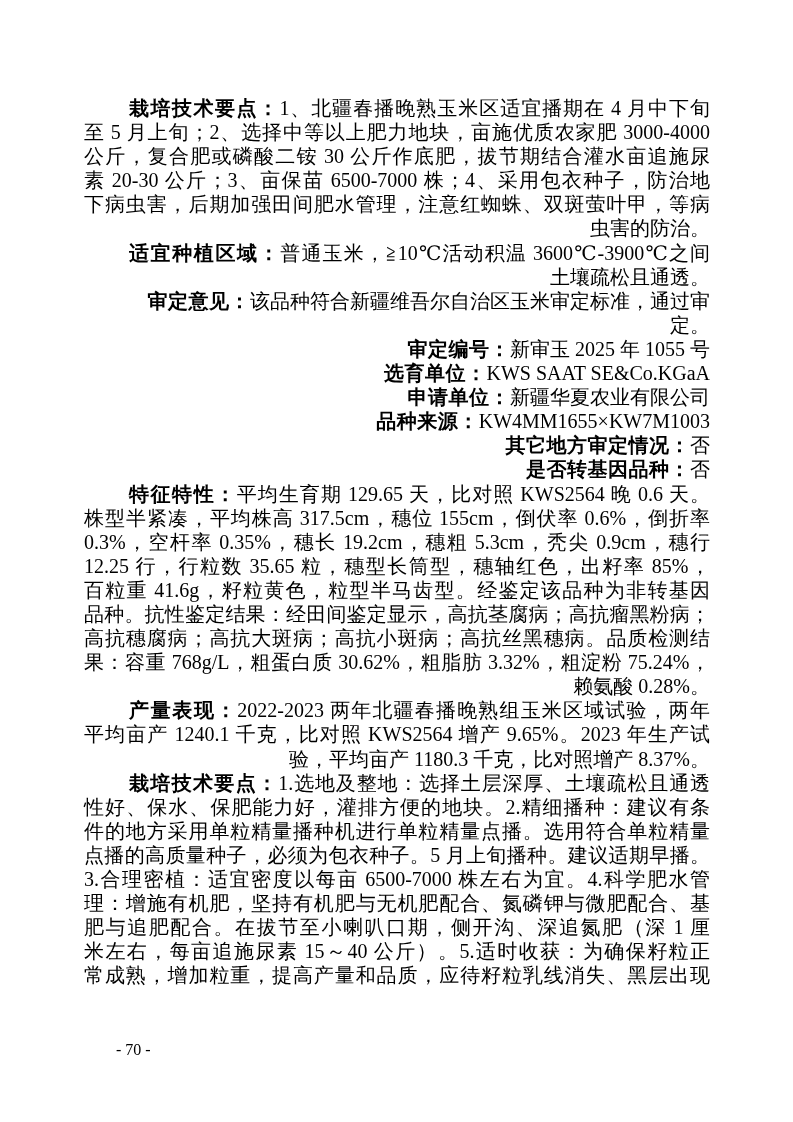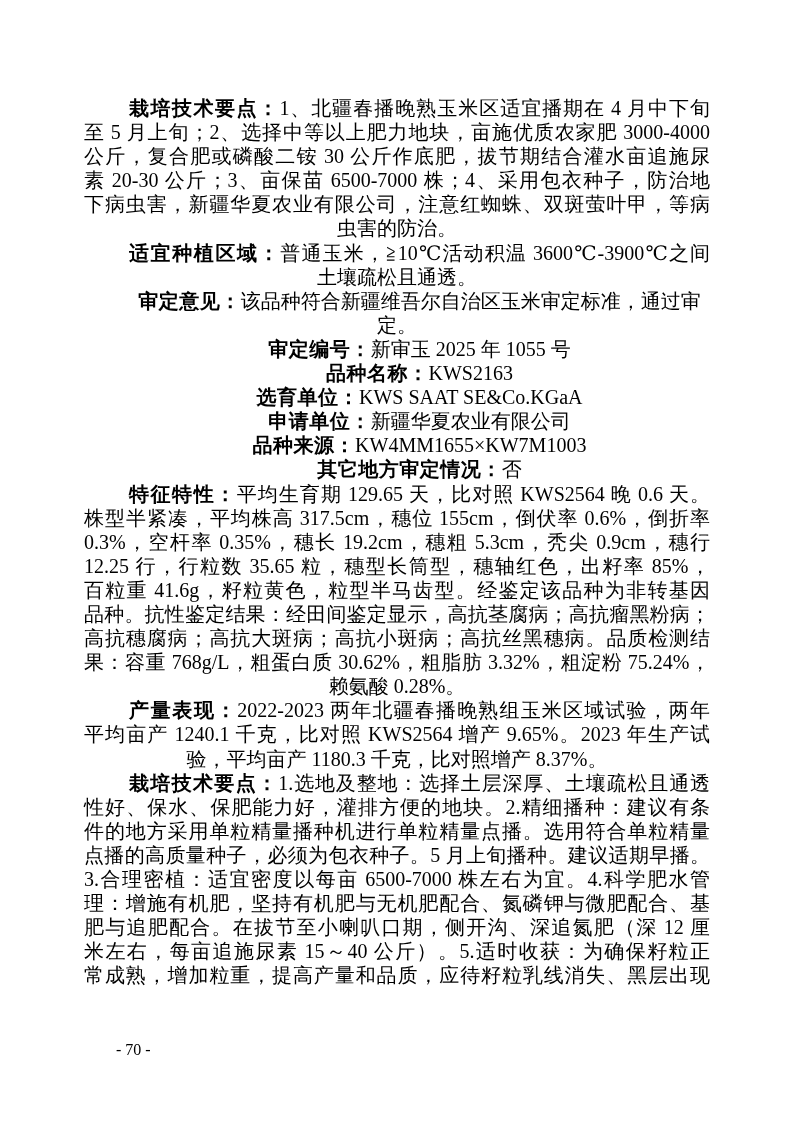--- a/index.html
+++ b/index.html
@@ -19,21 +19,21 @@
     left: 84px;
     top: 96px;
     width: 626px;
   }
   .line {
     height: 24.1px;
     line-height: 24.1px;
     font-size: 20px;
     white-space: normal;
     overflow: visible;
-    text-align: center;
+    text-align: right;
   }
   .line.just {
     text-align: justify;
     text-align-last: justify;
   }
   .line.indent {
     text-indent: 45px;
   }
   .line b {
     font-weight: 700;
@@ -52,48 +52,48 @@
 </style>
 </head>
 <body>
 
 <div class="page">
   <div class="doc-body">
       <div class="line indent just"><b>栽培技术要点：</b>1、北疆春播晚熟玉米区适宜播期在 4 月中下旬</div>
       <div class="line just">至 5 月上旬；2、选择中等以上肥力地块，亩施优质农家肥 3000-4000</div>
       <div class="line just">公斤，复合肥或磷酸二铵 30 公斤作底肥，拔节期结合灌水亩追施尿</div>
       <div class="line just">素 20-30 公斤；3、亩保苗 6500-7000 株；4、采用包衣种子，防治地</div>
-      <div class="line just">下病虫害，新疆华夏农业有限公司，注意红蜘蛛、双斑萤叶甲，等病</div>
+      <div class="line just">下病虫害，后期加强田间肥水管理，注意红蜘蛛、双斑萤叶甲，等病</div>
       <div class="line">虫害的防治。</div>
       <div class="line indent just"><b>适宜种植区域：</b>普通玉米，≧10℃活动积温 3600℃-3900℃之间</div>
       <div class="line">土壤疏松且通透。</div>
       <div class="line indent"><b>审定意见：</b>该品种符合新疆维吾尔自治区玉米审定标准，通过审定。</div>
       <div class="line blank"></div>
       <div class="line indent"><b>审定编号：</b>新审玉 2025 年 1055 号</div>
-      <div class="line indent"><b>品种名称：</b>KWS2163</div>
       <div class="line indent"><b>选育单位：</b>KWS SAAT SE&amp;Co.KGaA</div>
       <div class="line indent"><b>申请单位：</b>新疆华夏农业有限公司</div>
       <div class="line indent"><b>品种来源：</b>KW4MM1655×KW7M1003</div>
       <div class="line indent"><b>其它地方审定情况：</b>否</div>
+      <div class="line indent"><b>是否转基因品种：</b>否</div>
       <div class="line indent just"><b>特征特性：</b>平均生育期 129.65 天，比对照 KWS2564 晚 0.6 天。</div>
       <div class="line just">株型半紧凑，平均株高 317.5cm，穗位 155cm，倒伏率 0.6%，倒折率</div>
       <div class="line just">0.3%，空杆率 0.35%，穗长 19.2cm，穗粗 5.3cm，秃尖 0.9cm，穗行</div>
       <div class="line just">12.25 行，行粒数 35.65 粒，穗型长筒型，穗轴红色，出籽率 85%，</div>
       <div class="line just">百粒重 41.6g，籽粒黄色，粒型半马齿型。经鉴定该品种为非转基因</div>
       <div class="line just">品种。抗性鉴定结果：经田间鉴定显示，高抗茎腐病；高抗瘤黑粉病；</div>
       <div class="line just">高抗穗腐病；高抗大斑病；高抗小斑病；高抗丝黑穗病。品质检测结</div>
       <div class="line just">果：容重 768g/L，粗蛋白质 30.62%，粗脂肪 3.32%，粗淀粉 75.24%，</div>
       <div class="line">赖氨酸 0.28%。</div>
       <div class="line indent just"><b>产量表现：</b>2022-2023 两年北疆春播晚熟组玉米区域试验，两年</div>
       <div class="line just">平均亩产 1240.1 千克，比对照 KWS2564 增产 9.65%。2023 年生产试</div>
       <div class="line">验，平均亩产 1180.3 千克，比对照增产 8.37%。</div>
       <div class="line indent just"><b>栽培技术要点：</b>1.选地及整地：选择土层深厚、土壤疏松且通透</div>
       <div class="line just">性好、保水、保肥能力好，灌排方便的地块。2.精细播种：建议有条</div>
       <div class="line just">件的地方采用单粒精量播种机进行单粒精量点播。选用符合单粒精量</div>
       <div class="line just">点播的高质量种子，必须为包衣种子。5 月上旬播种。建议适期早播。</div>
       <div class="line just">3.合理密植：适宜密度以每亩 6500-7000 株左右为宜。4.科学肥水管</div>
       <div class="line just">理：增施有机肥，坚持有机肥与无机肥配合、氮磷钾与微肥配合、基</div>
-      <div class="line just">肥与追肥配合。在拔节至小喇叭口期，侧开沟、深追氮肥（深 12 厘</div>
+      <div class="line just">肥与追肥配合。在拔节至小喇叭口期，侧开沟、深追氮肥（深 1 厘</div>
       <div class="line just">米左右，每亩追施尿素 15～40 公斤）。5.适时收获：为确保籽粒正</div>
       <div class="line just">常成熟，增加粒重，提高产量和品质，应待籽粒乳线消失、黑层出现</div>
     </div>
   <div class="page-number">- 70 -</div>
 </div>
 
 </body></html>

